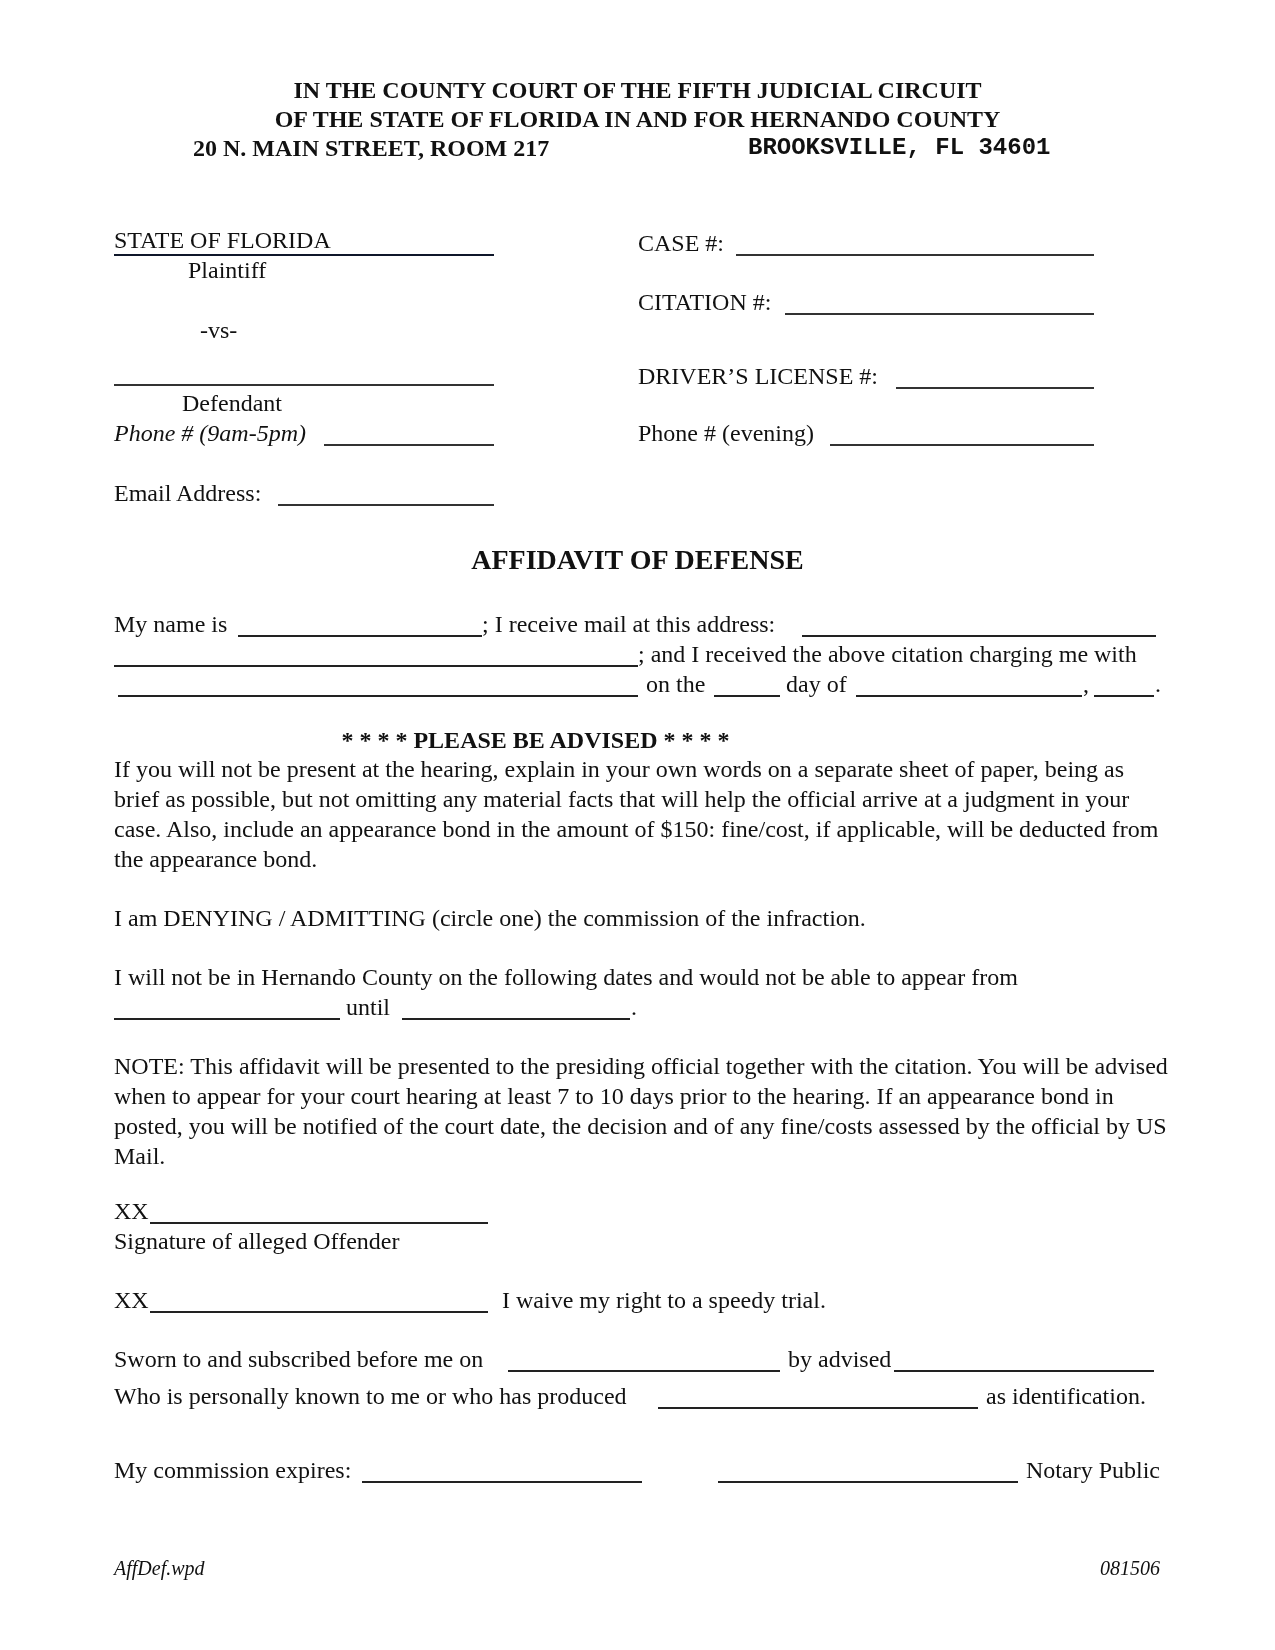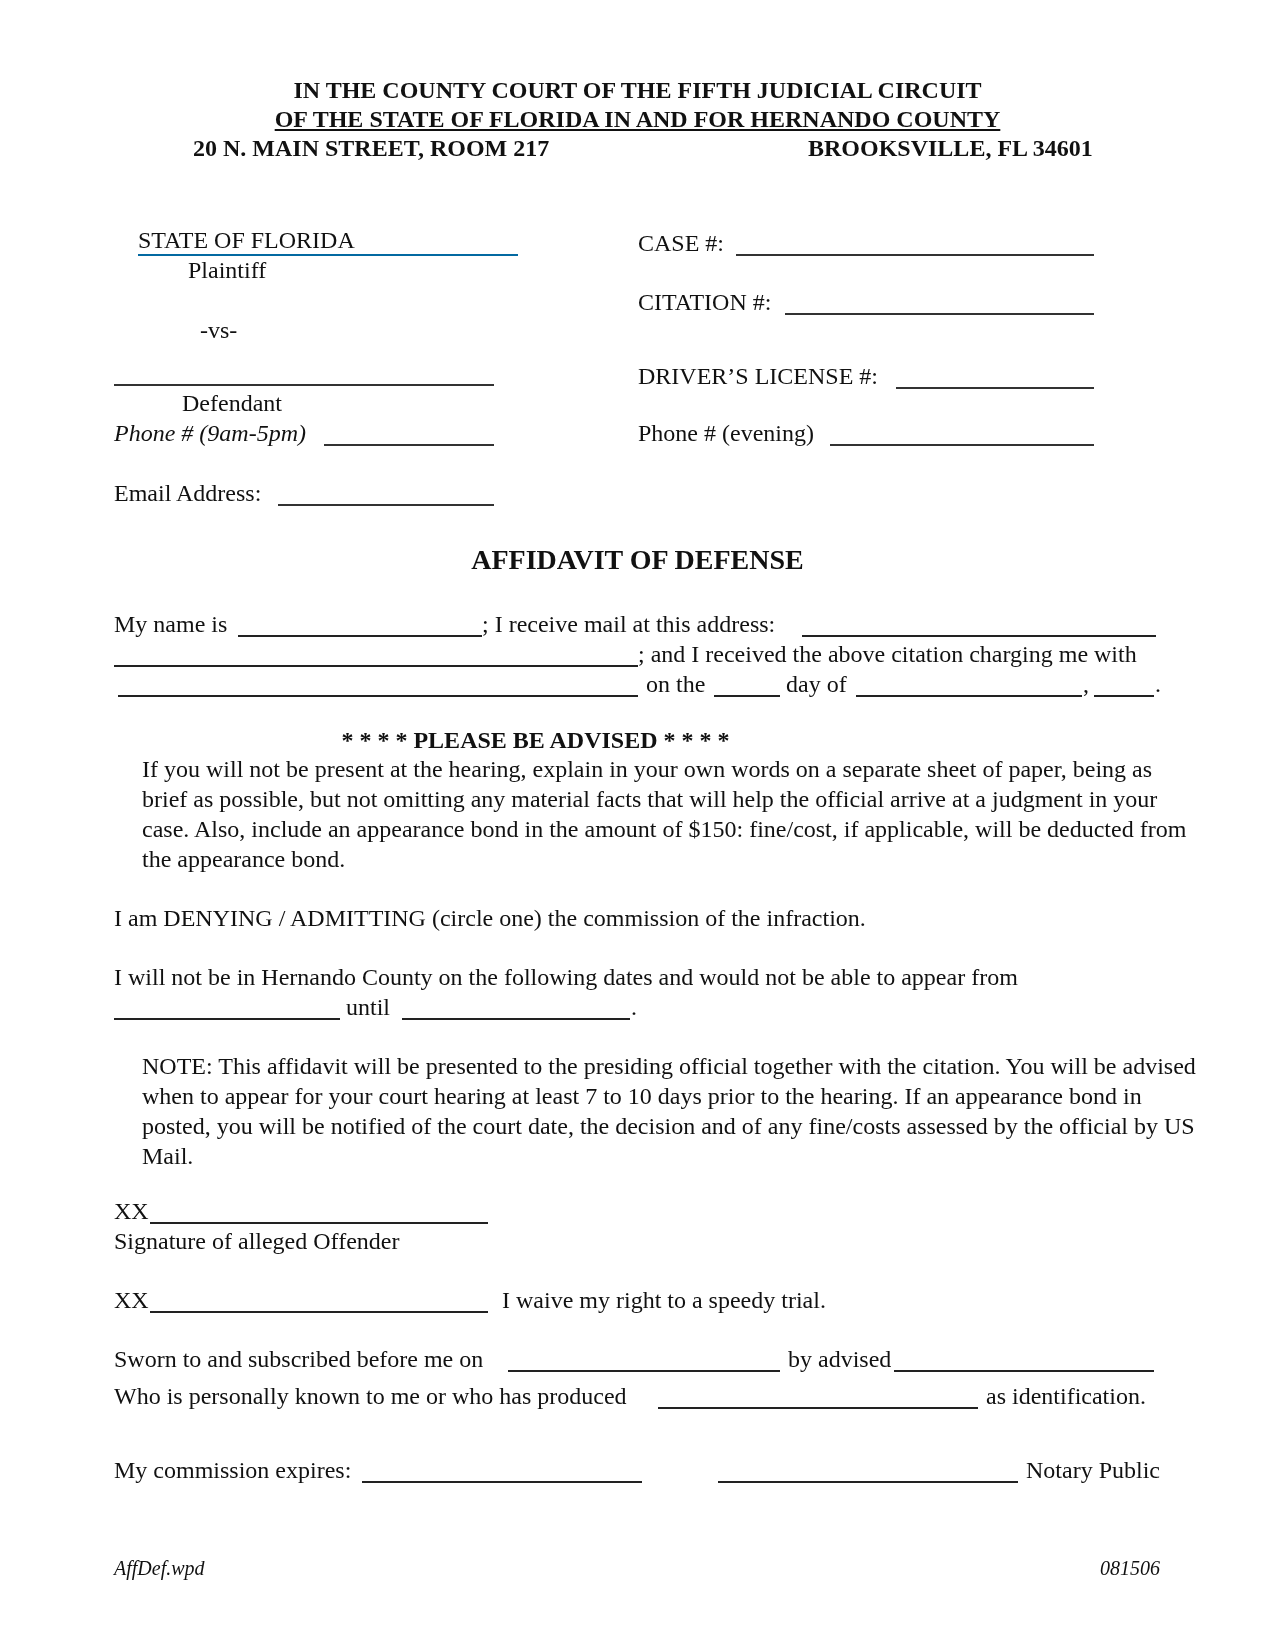--- a/index.html
+++ b/index.html
@@ -3,33 +3,33 @@
   <meta charset="utf-8">
   <style>
     html, body { margin: 0; padding: 0; background: #ffffff; }
     body {
       width: 1275px; height: 1650px; position: relative; overflow: hidden;
       font-family: "Liberation Serif", "DejaVu Serif", serif;
       color: #111111; font-size: 24px;
     }
     .abs { position: absolute; white-space: nowrap; line-height: 1; }
     .hdr { font-weight: bold; font-size: 24px; letter-spacing: 0px; }
-    .para { position: absolute; left: 114px; width: 1060px; line-height: 30px; font-size: 24px; white-space: normal; margin-left: 28px; }
+    .para { position: absolute; left: 114px; width: 1060px; line-height: 30px; font-size: 24px; white-space: normal; }
     .title { font-weight: bold; font-size: 28px; }
     .italic { font-style: italic; font-size: 20px; }
   </style>
 </head>
 <body>
 
 <div class="abs hdr" style="left:0; width:1275px; top:78px; text-align:center;">IN THE COUNTY COURT OF THE FIFTH JUDICIAL CIRCUIT</div>
-<div class="abs hdr" style="left:0; width:1275px; top:107px; text-align:center;text-decoration:underline;">OF THE STATE OF FLORIDA IN AND FOR HERNANDO COUNTY</div>
+<div class="abs hdr" style="left:0; width:1275px; top:107px; text-align:center;">OF THE STATE OF FLORIDA IN AND FOR HERNANDO COUNTY</div>
 <div class="abs hdr" style="left:193px; top:136px;">20 N. MAIN STREET, ROOM 217</div>
-<div class="abs hdr" style="left:808px; top:136px;">BROOKSVILLE, FL 34601</div>
+<div class="abs hdr" style="left:748px; top:136px;font-family:Liberation Mono, monospace;">BROOKSVILLE, FL 34601</div>
 
-<div class="abs" style="left:114px; top:228px; width:380px; border-bottom:2px solid #0369a1; height:26px;margin-left:24px;">
+<div class="abs" style="left:114px; top:228px; width:380px; border-bottom:2px solid #0f172a; height:26px;">
   <span>STATE OF FLORIDA</span>
 </div>
 <div class="abs" style="left:188px; top:258px;">Plaintiff</div>
 <div class="abs" style="left:200px; top:318px;">-vs-</div>
 <div class="abs" style="left:114px; top:360px; width:380px; border-bottom:2px solid #333; height:24px;"></div>
 <div class="abs" style="left:182px; top:391px;">Defendant</div>
 <div class="abs" style="left:114px; top:421px;font-style:italic;">
   <span>Phone # (9am-5pm)</span>
 </div>
 <div class="abs" style="left:324px; top:420px; width:170px; border-bottom:2px solid #333; height:24px;"></div>

